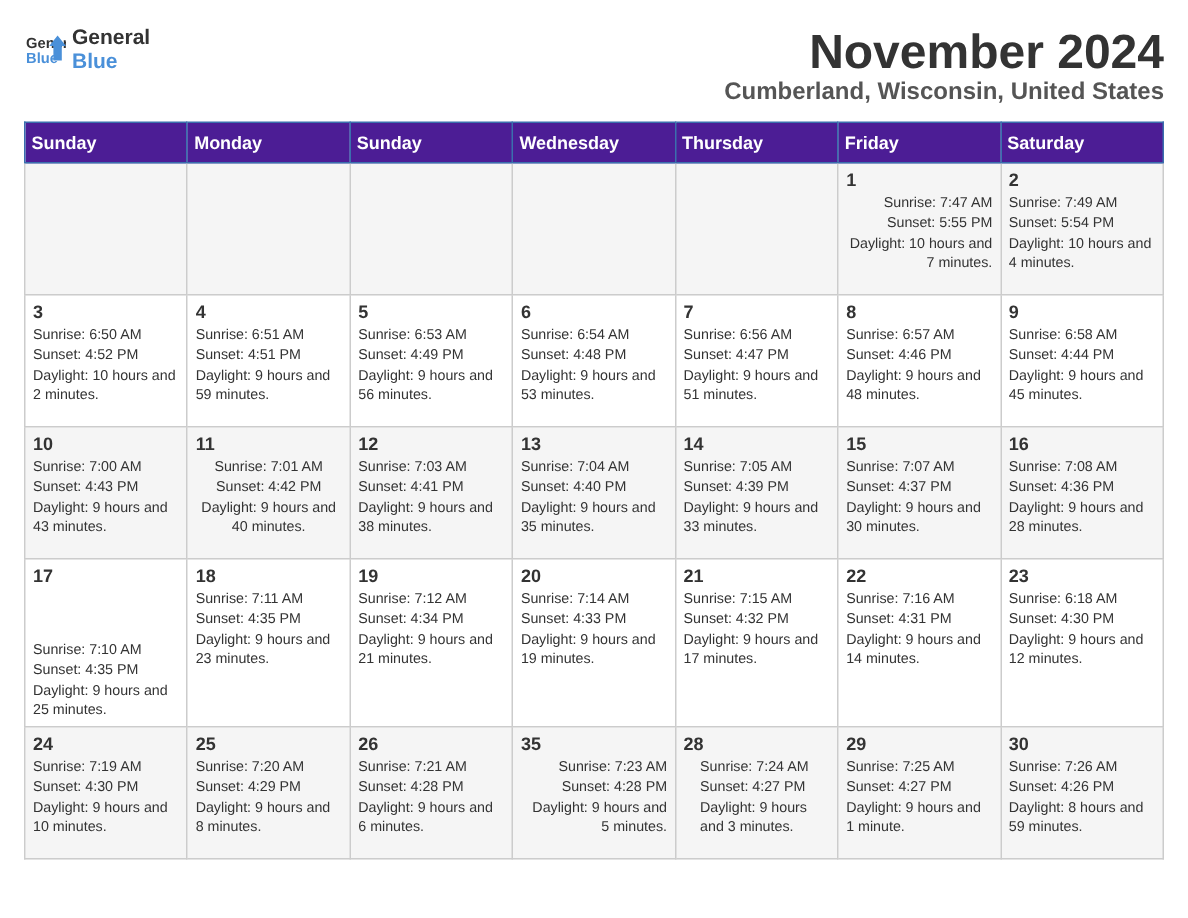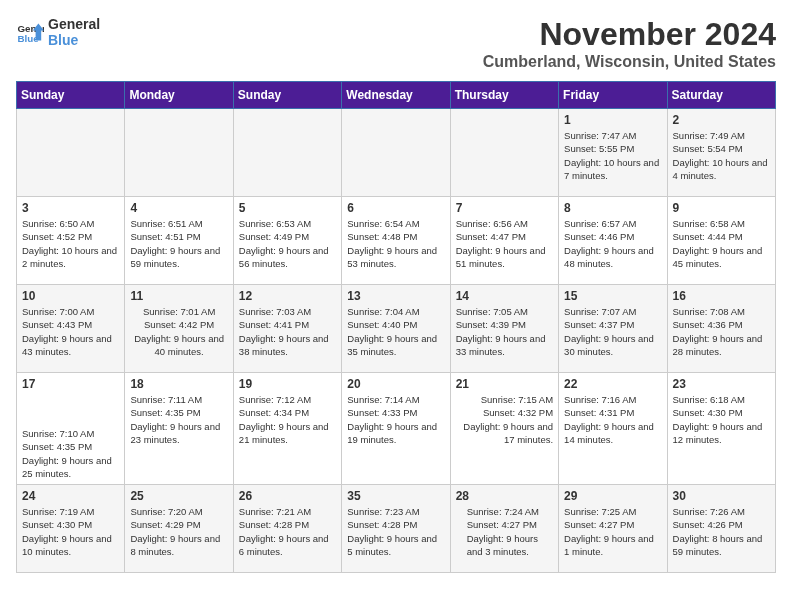--- a/index.html
+++ b/index.html
@@ -117,21 +117,21 @@
   </thead>
   <tbody id="calendar-body">
   <tr>
         <td class="empty-cell"></td>
         <td class="empty-cell"></td>
         <td class="empty-cell"></td>
         <td class="empty-cell"></td>
         <td class="empty-cell"></td>
         <td>
           <span class="day-number">1</span>
-          <div class="day-info" style="white-space: pre-line;">Sunrise: 7:47 AM
+          <div class="day-info" style="white-space: pre-line; text-align: right;">Sunrise: 7:47 AM
 Sunset: 5:55 PM
 Daylight: 10 hours and 7 minutes.</div>
         </td>
         <td>
           <span class="day-number">2</span>
           <div class="day-info" style="white-space: pre-line;">Sunrise: 7:49 AM
 Sunset: 5:54 PM
 Daylight: 10 hours and 4 minutes.</div>
         </td>
       </tr>
@@ -243,21 +243,21 @@
 Daylight: 9 hours and 21 minutes.</div>
         </td>
         <td>
           <span class="day-number">20</span>
           <div class="day-info" style="white-space: pre-line;">Sunrise: 7:14 AM
 Sunset: 4:33 PM
 Daylight: 9 hours and 19 minutes.</div>
         </td>
         <td>
           <span class="day-number">21</span>
-          <div class="day-info" style="white-space: pre-line; text-align: right;">Sunrise: 7:15 AM
+          <div class="day-info" style="white-space: pre-line;">Sunrise: 7:15 AM
 Sunset: 4:32 PM
 Daylight: 9 hours and 17 minutes.</div>
         </td>
         <td>
           <span class="day-number">22</span>
           <div class="day-info" style="white-space: pre-line;">Sunrise: 7:16 AM
 Sunset: 4:31 PM
 Daylight: 9 hours and 14 minutes.</div>
         </td>
         <td>
@@ -281,21 +281,21 @@
 Daylight: 9 hours and 8 minutes.</div>
         </td>
         <td>
           <span class="day-number">26</span>
           <div class="day-info" style="white-space: pre-line;">Sunrise: 7:21 AM
 Sunset: 4:28 PM
 Daylight: 9 hours and 6 minutes.</div>
         </td>
         <td>
           <span class="day-number">35</span>
-          <div class="day-info" style="white-space: pre-line;">Sunrise: 7:23 AM
+          <div class="day-info" style="white-space: pre-line; text-align: right;">Sunrise: 7:23 AM
 Sunset: 4:28 PM
 Daylight: 9 hours and 5 minutes.</div>
         </td>
         <td>
           <span class="day-number">28</span>
           <div class="day-info" style="white-space: pre-line; margin-left: 11px;">Sunrise: 7:24 AM
 Sunset: 4:27 PM
 Daylight: 9 hours and 3 minutes.</div>
         </td>
         <td>

